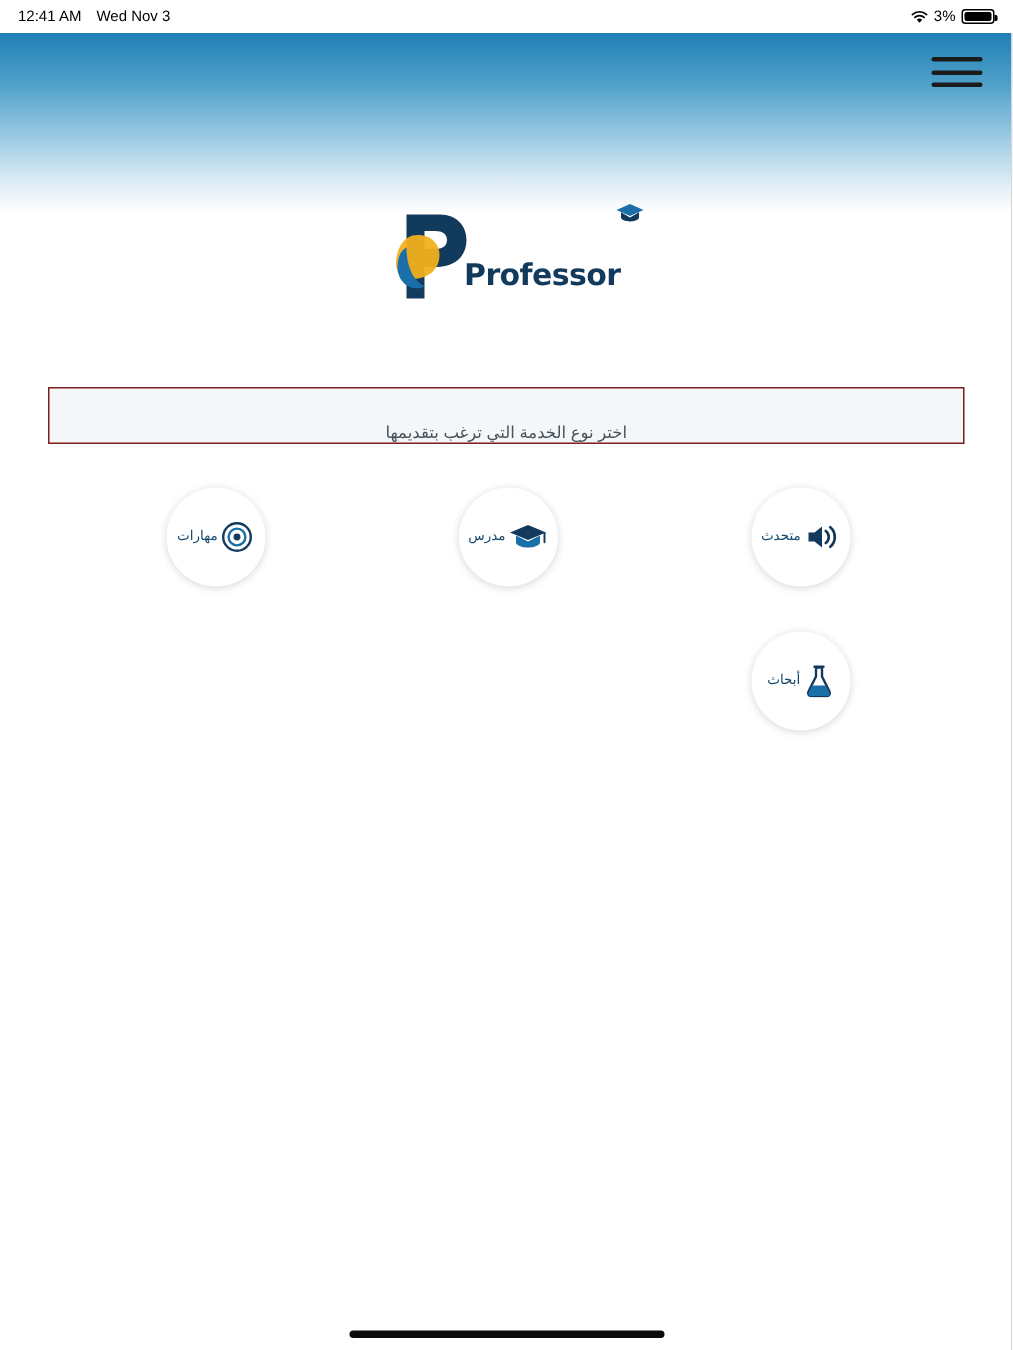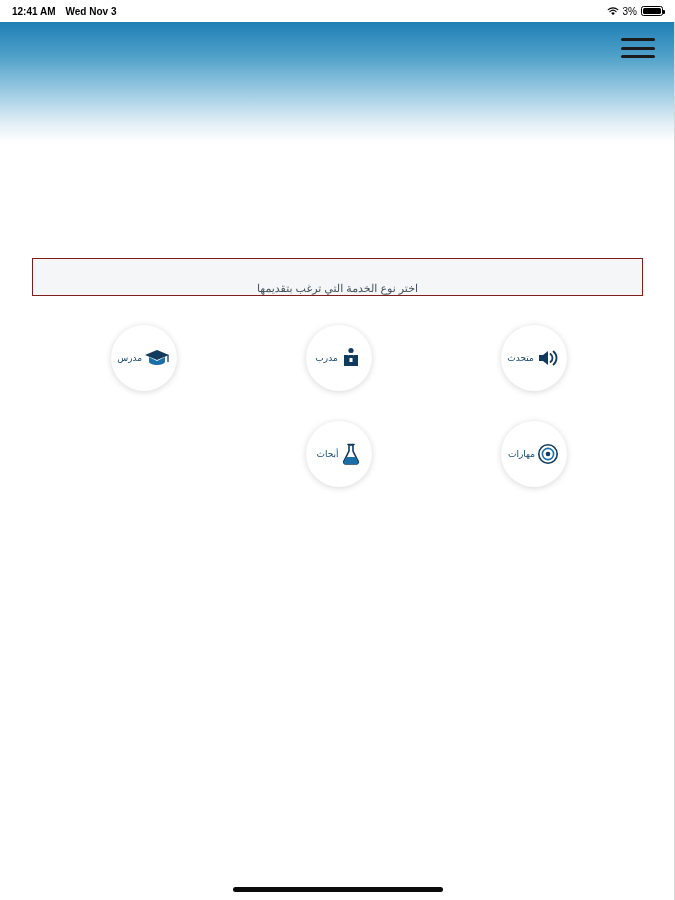--- a/index.html
+++ b/index.html
@@ -18,21 +18,21 @@
     width: 100%;
     display: flex;
     align-items: center;
     justify-content: space-between;
     padding: 0 12px;
     background: #ffffff;
     font-size: 10px;
     color: #000;
     direction: ltr;
   }
-  .status-left { display: flex; align-items: center; gap: 10px; font-weight: 700; font-size: 10px; }
+  .status-left { display: flex; align-items: center; gap: 10px; font-weight: 400; font-size: 10px; }
   .status-right { display: flex; align-items: center; gap: 4px; font-size: 10px; font-weight: 500;}
   .wifi-icon { display: inline-block; width: 12px; height: 9px; position: relative; }
   .wifi-icon svg { display: block; }
   .battery {
     width: 22px; height: 10px;
     border: 1px solid #000;
     border-radius: 2.5px;
     position: relative;
     display: inline-block;
   }
@@ -219,53 +219,58 @@
 <div class="app">
 
   <div class="header">
     <div class="menu-button">
       <span></span>
         <span></span>
         <span></span>
     </div>
   </div>
 
+  <div class="logo-wrap">
+    <div class="logo">
+      <div class="logo-mark">
+        <svg width="54" height="62" viewBox="0 0 54 62">
+          <path d="M10 4 h22 c12 0 18 8 18 17 0 11-8 18-20 18 h-8 v-12 h7 c5 0 8-2 8-6 0-4-3-6-8-6 H22 v45 H10 Z" fill="#123a5c"></path>
+          <path d="M14 18 c10-2 18 4 18 13 0 10-8 16-18 16 -6 0-11-4-11-10 0-9 4-17 11-19 Z" fill="#f2b01e" opacity="0.95"></path>
+          <path d="M10 26 c0 14 5 22 12 26 -8 4-18-2-18-13 0-6 2-11 6-13 Z" fill="#1b6fa8"></path>
+        </svg>
+      </div>
+      <div class="logo-text">Professor</div>
+      <div class="logo-cap">
+        <svg width="20" height="14" viewBox="0 0 20 14">
+          <path d="M10 1 L19 5 L10 9 L1 5 Z" fill="#1b6fa8"></path>
+          <path d="M4 6.5 v3.5 c0 1.6 3 2.6 6 2.6 s6-1 6-2.6 V6.5 L10 10 Z" fill="#123a5c"></path>
+        </svg>
+      </div>
+    </div>
+  </div>
 
   <div class="instruction-bar">
     <span>اختر نوع الخدمة التي ترغب بتقديمها</span>
   </div>
 
   <div class="services">
 
     <div class="service">
       <div class="circle">
         <span class="ic">
           <svg width="24" height="20" viewBox="0 0 24 20">
             <path d="M3 7 h4 L12 3 v14 L7 13 H3 Z" fill="#123a5c"></path>
             <path d="M14.5 6 a5 5 0 0 1 0 8" stroke="#123a5c" stroke-width="1.8" fill="none" stroke-linecap="round"></path>
             <path d="M17.5 3.5 a8.5 8.5 0 0 1 0 13" stroke="#123a5c" stroke-width="1.8" fill="none" stroke-linecap="round"></path>
           </svg>
         </span>
         <span class="lbl">متحدث</span>
       </div>
     </div>
 
-    <div class="service">
-      <div class="circle">
-        <span class="ic">
-          <svg width="22" height="22" viewBox="0 0 22 22">
-            <circle cx="11" cy="3.5" r="2.6" fill="#123a5c"></circle>
-            <path d="M4 8 h14 v11 H4 Z" fill="#123a5c"></path>
-            <path d="M8 8 q3-3 6 0" stroke="#ffffff" stroke-width="1.2" fill="none"></path>
-            <rect x="9.5" y="11" width="3" height="4" fill="#ffffff"></rect>
-          </svg>
-        </span>
-        <span class="lbl">مدرب</span>
-      </div>
-    </div>
 
     <div class="service">
       <div class="circle">
         <span class="ic">
           <svg width="26" height="20" viewBox="0 0 26 20">
             <path d="M13 2 L25 7 L13 12 L1 7 Z" fill="#123a5c"></path>
             <path d="M5 9 v4.5 c0 2.2 4 3.5 8 3.5 s8-1.3 8-3.5 V9 L13 13 Z" fill="#1b6fa8"></path>
             <path d="M24 7.5 v6" stroke="#123a5c" stroke-width="1.3" stroke-linecap="round"></path>
           </svg>
         </span>

